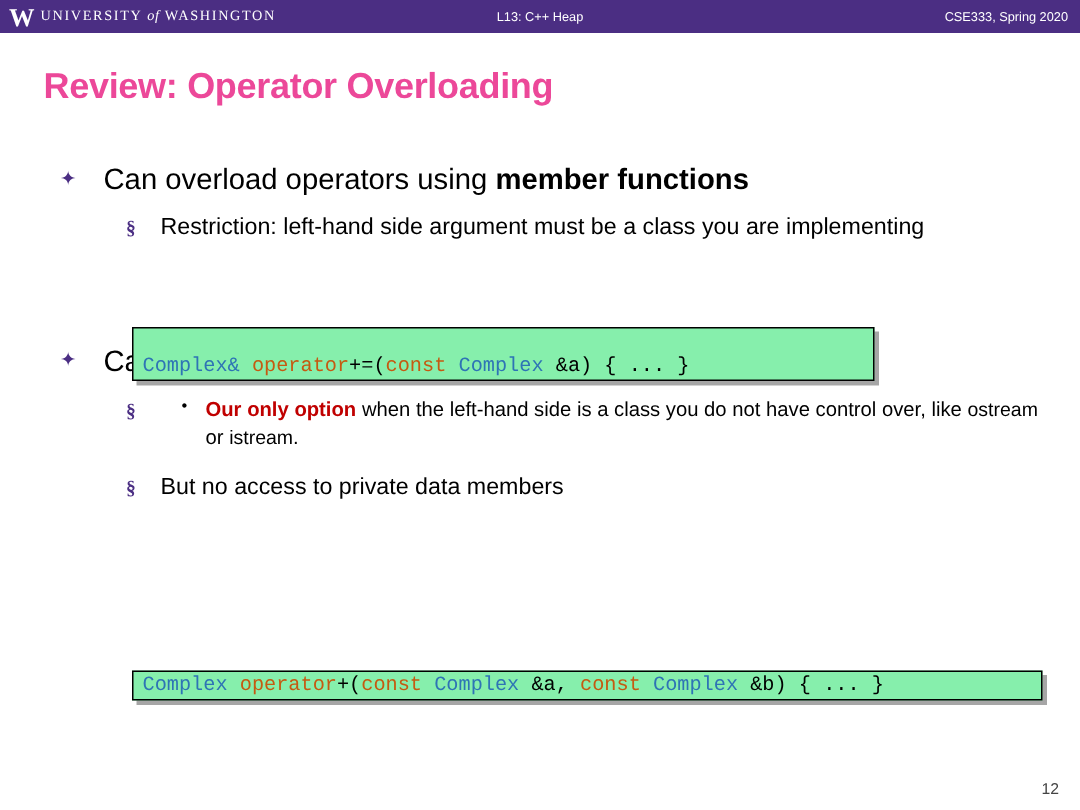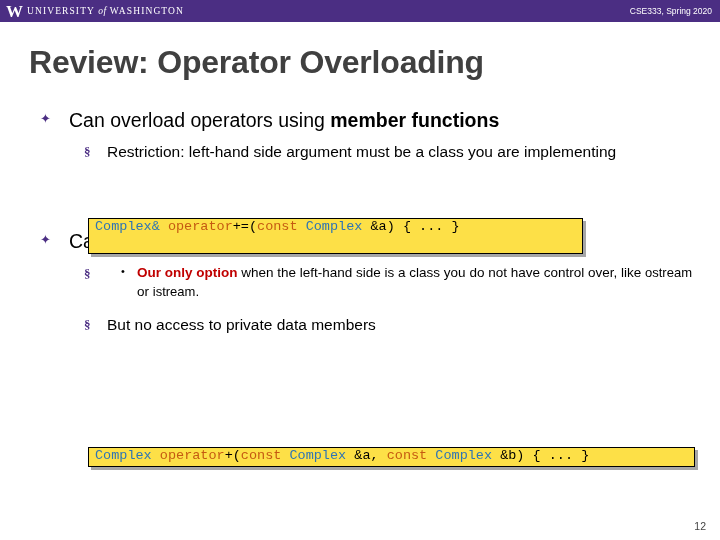--- a/index.html
+++ b/index.html
@@ -60,40 +60,39 @@
   .header-center {
     position: absolute;
     top: 0;
     left: 260px;
     width: 200px;
     height: 22px;
     line-height: 22px;
     text-align: center;
     color: #ffffff;
     font-size: 8.5px;
-    margin-top: 14px;
   }
   .header-right {
     position: absolute;
     top: 0;
     right: 8px;
     height: 22px;
     line-height: 22px;
     color: #ffffff;
     font-size: 8.5px;
   }
   
   .slide-title {
     position: absolute;
     left: 29px;
     top: 44px;
     width: 660px;
-    font-size: 32px;
-    font-weight: bold;
-    color: #404040;
+    font-size: 24px;
+    font-weight: bold;
+    color: #ec4899;
     letter-spacing: -0.2px;
   }
   
   .body {
     position: absolute;
     left: 29px;
     top: 108px;
     width: 665px;
   }
   .bullet-l1 {
@@ -152,29 +151,29 @@
     font-weight: bold;
   }
   .mono {
     font-family: Liberation Sans, sans-serif;
     font-size: 13px;
   }
   
   .codebox {
     position: absolute;
     border: 1.5px solid #000000;
-    background: #fde047;
+    background: #86efac;
     box-shadow: 3px 3px 0 rgba(0,0,0,0.35);
     box-sizing: border-box;
     font-family: "Liberation Mono", monospace;
     font-size: 13.5px;
     line-height: 1.2;
     white-space: pre;
     display: flex;
-    align-items: flex-start;
+    align-items: flex-end;
   }
   .code-inner { padding-left: 6px; }
   .c-type { color: #2e74b5; }
   .c-kw   { color: #c55a11; }
   .c-plain{ color: #000000; }
   
   .pagenum {
     position: absolute;
     right: 14px;
     bottom: 8px;

